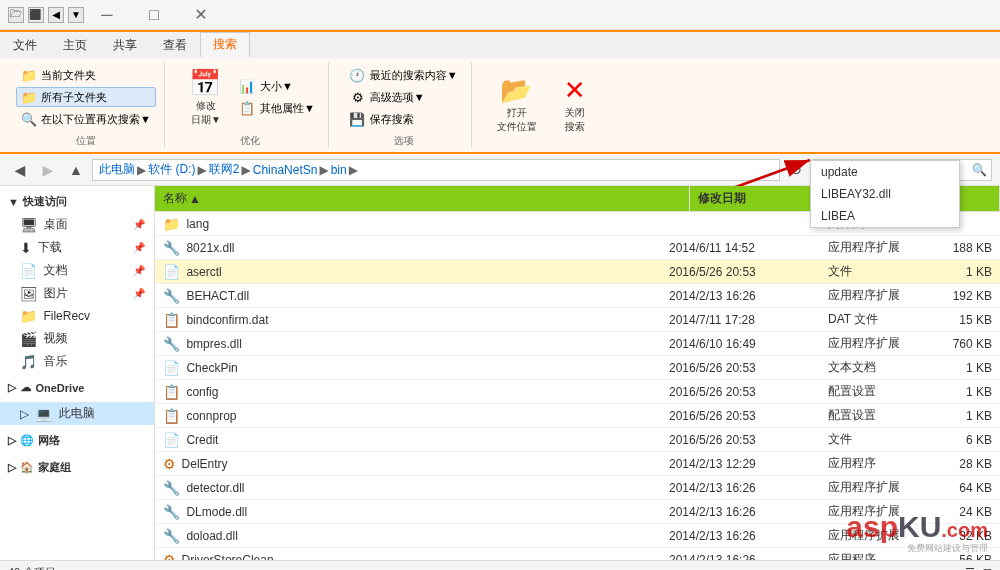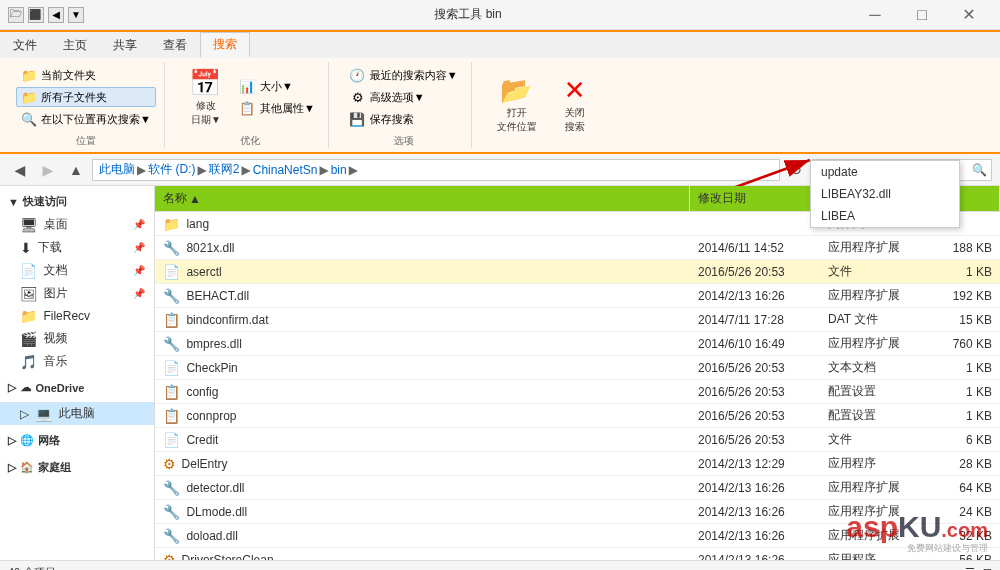--- a/index.html
+++ b/index.html
@@ -63,30 +63,30 @@
     .sidebar-item { padding: 3px 8px 3px 20px; font-size: 12px; color: #333; cursor: pointer; display: flex; align-items: center; gap: 6px; white-space: nowrap; }
     .sidebar-item.selected { background: #cce8ff; }
     .sidebar-item .item-icon { font-size: 14px; }
     .pin-icon { font-size: 10px; color: #888; margin-left: auto; }
 
     
     .file-list { flex: 1; background: white; overflow-y: auto; }
     .file-list-header { display: flex; background: #84cc16; border-bottom: 1px solid #ddd; padding: 0; position: sticky; top: 0; z-index: 1; }
     .col-header { padding: 4px 8px; font-size: 12px; color: #333; border-right: 1px solid #ddd; cursor: pointer; display: flex; align-items: center; gap: 2px; }
     .col-name { flex: 2; min-width: 180px; }
-    .col-date { width: 130px; }
+    .col-date { width: 130px; font-weight: bold; }
     .col-type { width: 100px; }
     .col-size { width: 80px; text-align: right; }
     .file-row { display: flex; align-items: center; padding: 1px 0; border-bottom: 1px solid #f0f0f0; cursor: pointer; }
     .file-row.highlighted { background: #fff8cc; }
     .file-cell { padding: 2px 8px; font-size: 12px; color: #333; white-space: nowrap; overflow: hidden; text-overflow: ellipsis; }
     .file-name-cell { flex: 2; min-width: 180px; display: flex; align-items: center; gap: 6px; }
     .file-icon { font-size: 14px; }
     .file-date { width: 130px; }
-    .file-type { width: 100px; }
+    .file-type { width: 100px; margin-left: 29px; }
     .file-size { width: 80px; text-align: right; }
 
     
     .status-bar { height: 24px; background: #f5f5f5; border-top: 1px solid #ddd; display: flex; align-items: center; padding: 0 8px; font-size: 11px; color: #333; gap: 8px; }
     .status-right { margin-left: auto; display: flex; align-items: center; gap: 8px; }
 
     
     .dropdown-overlay { position: absolute; background: white; border: 1px solid #ccc; box-shadow: 2px 2px 6px rgba(0,0,0,0.2); z-index: 100; min-width: 150px; }
     .dropdown-item { padding: 4px 10px; font-size: 12px; color: #333; cursor: pointer; }
 
@@ -112,21 +112,20 @@
 
 <div class="container">
 
   <div class="title-bar">
     <div class="title-bar-icons">
       <div class="title-icon">🗁</div>
       <div class="title-icon">⬛</div>
       <div class="title-icon">◀</div>
       <div class="title-icon">▼</div>
     </div>
-    <div class="title-text">搜索工具  bin</div>
     <div class="title-controls">
       <div class="title-btn">─</div>
       <div class="title-btn">□</div>
       <div class="title-btn close">✕</div>
     </div>
   </div>
 
   <div class="ribbon search-toolbar">
     <div class="ribbon-tabs">
       <div class="ribbon-tab">文件</div>

